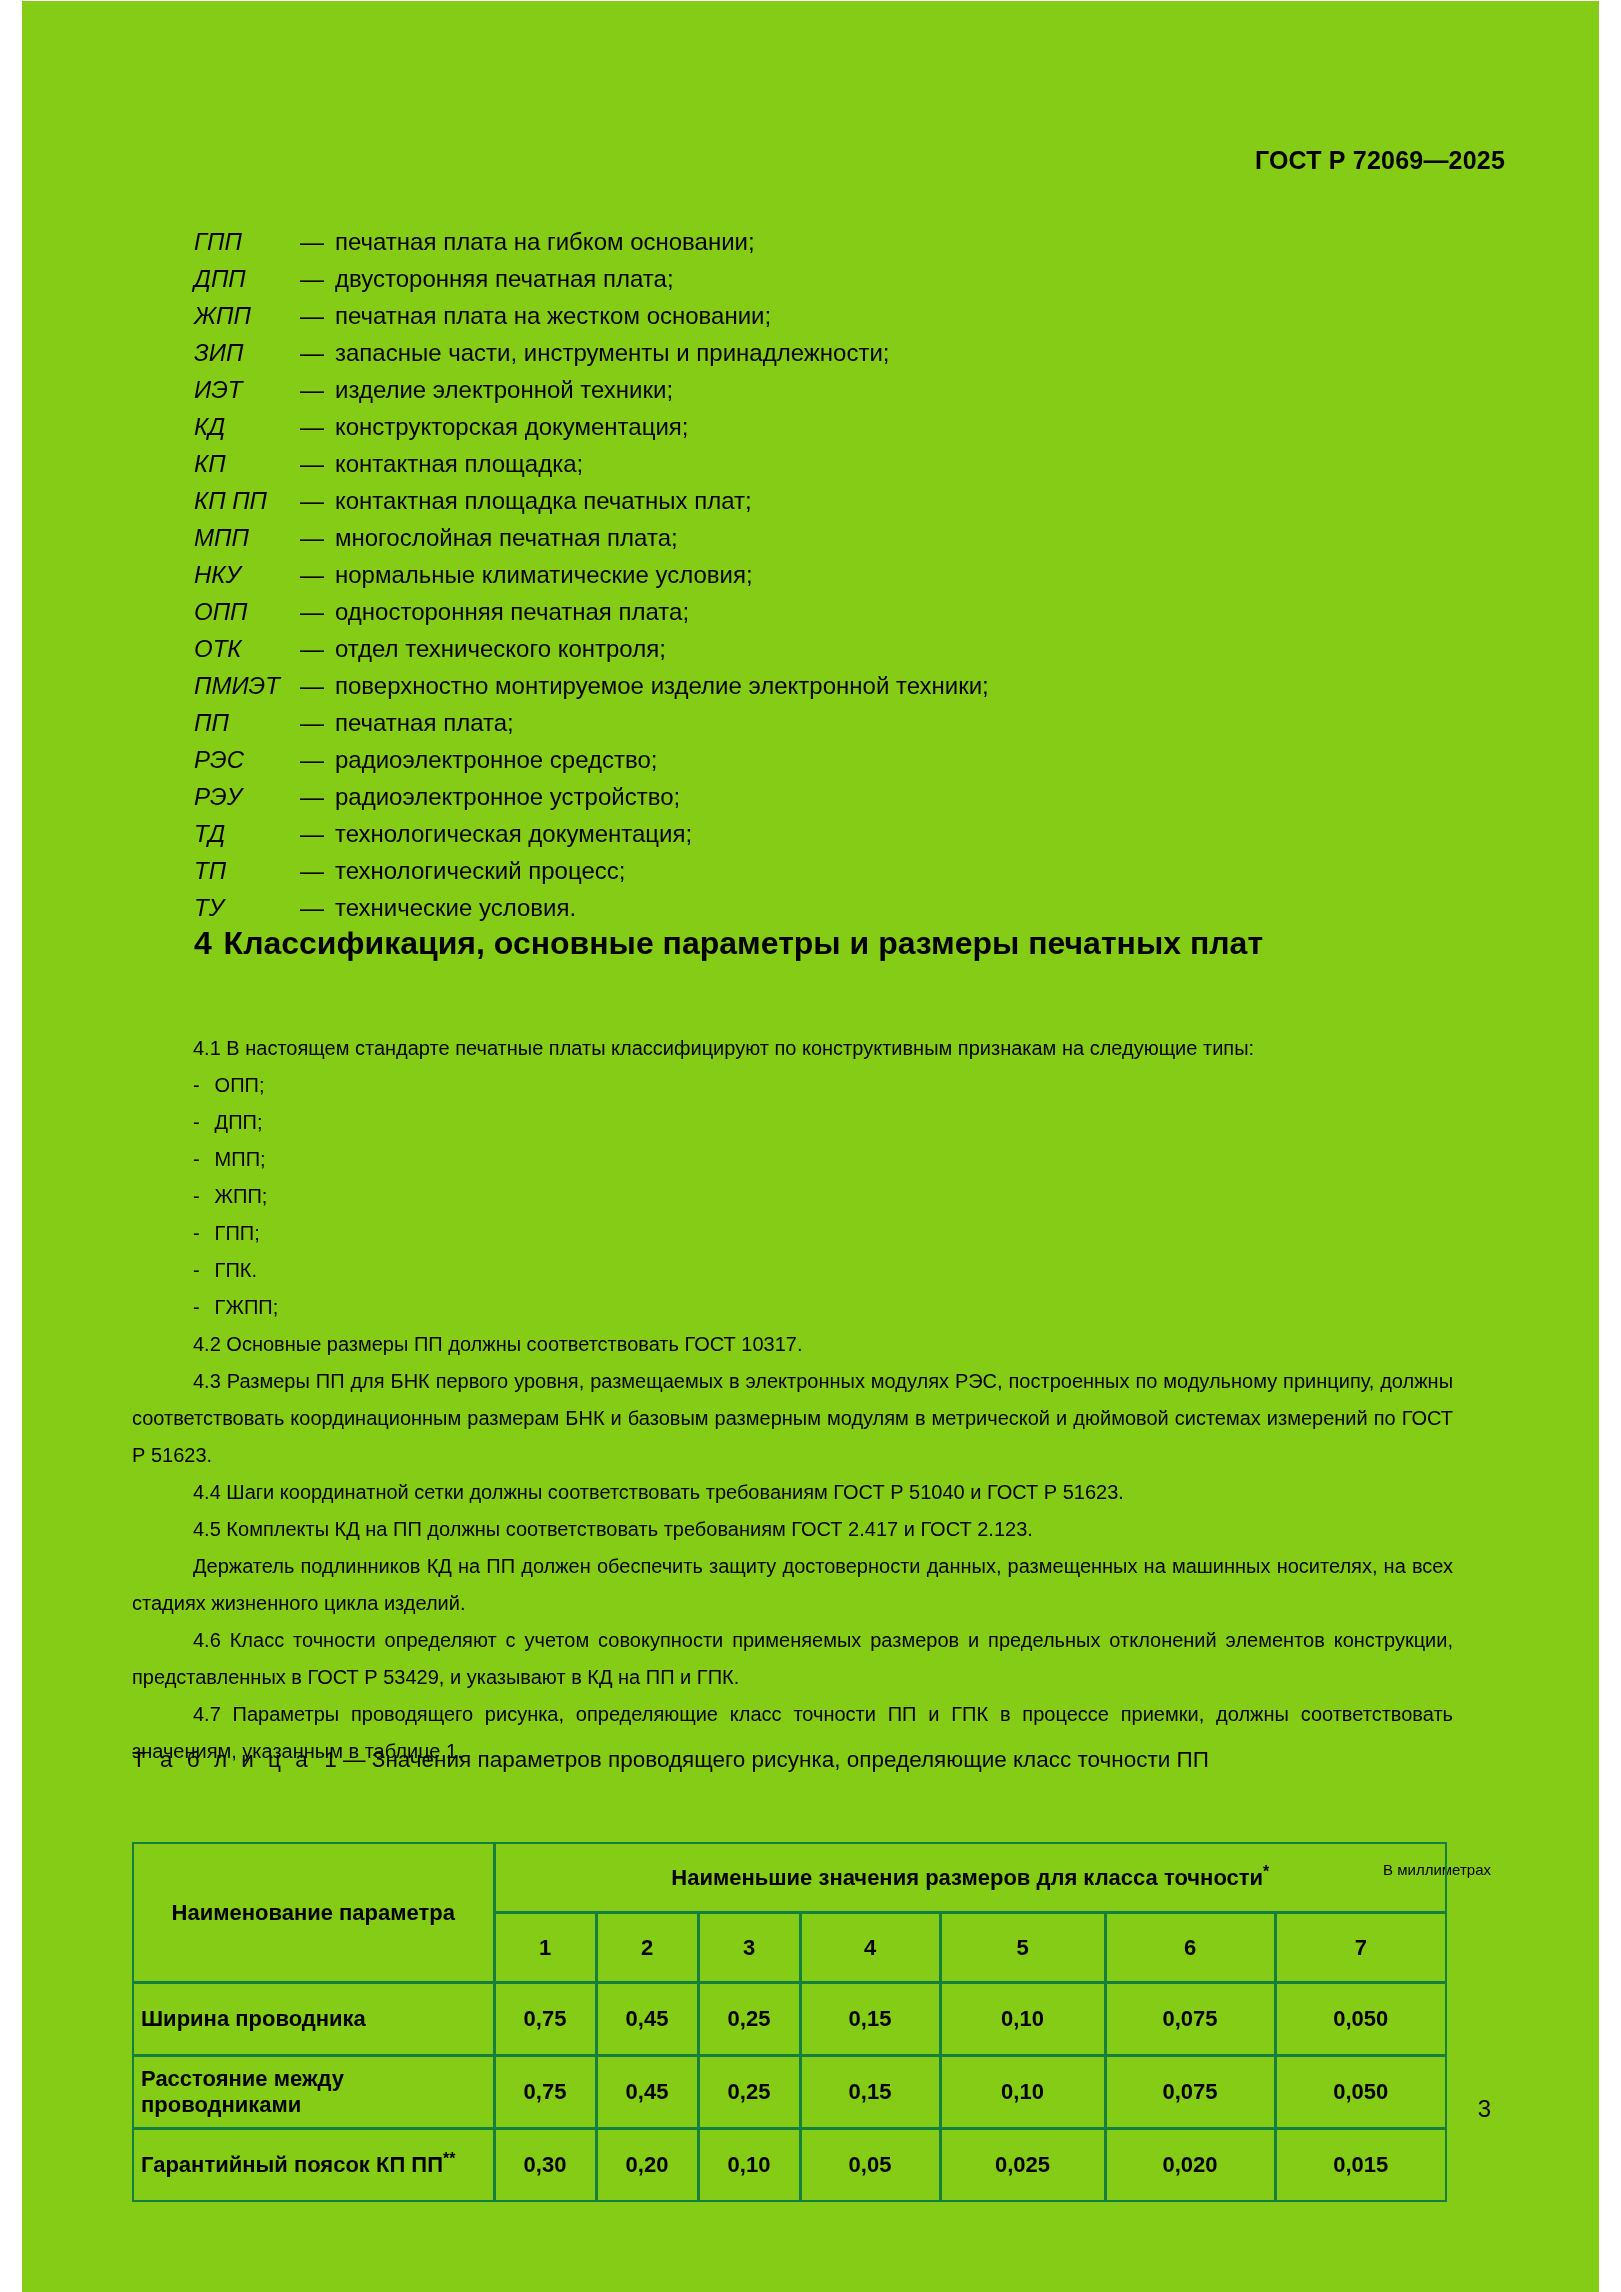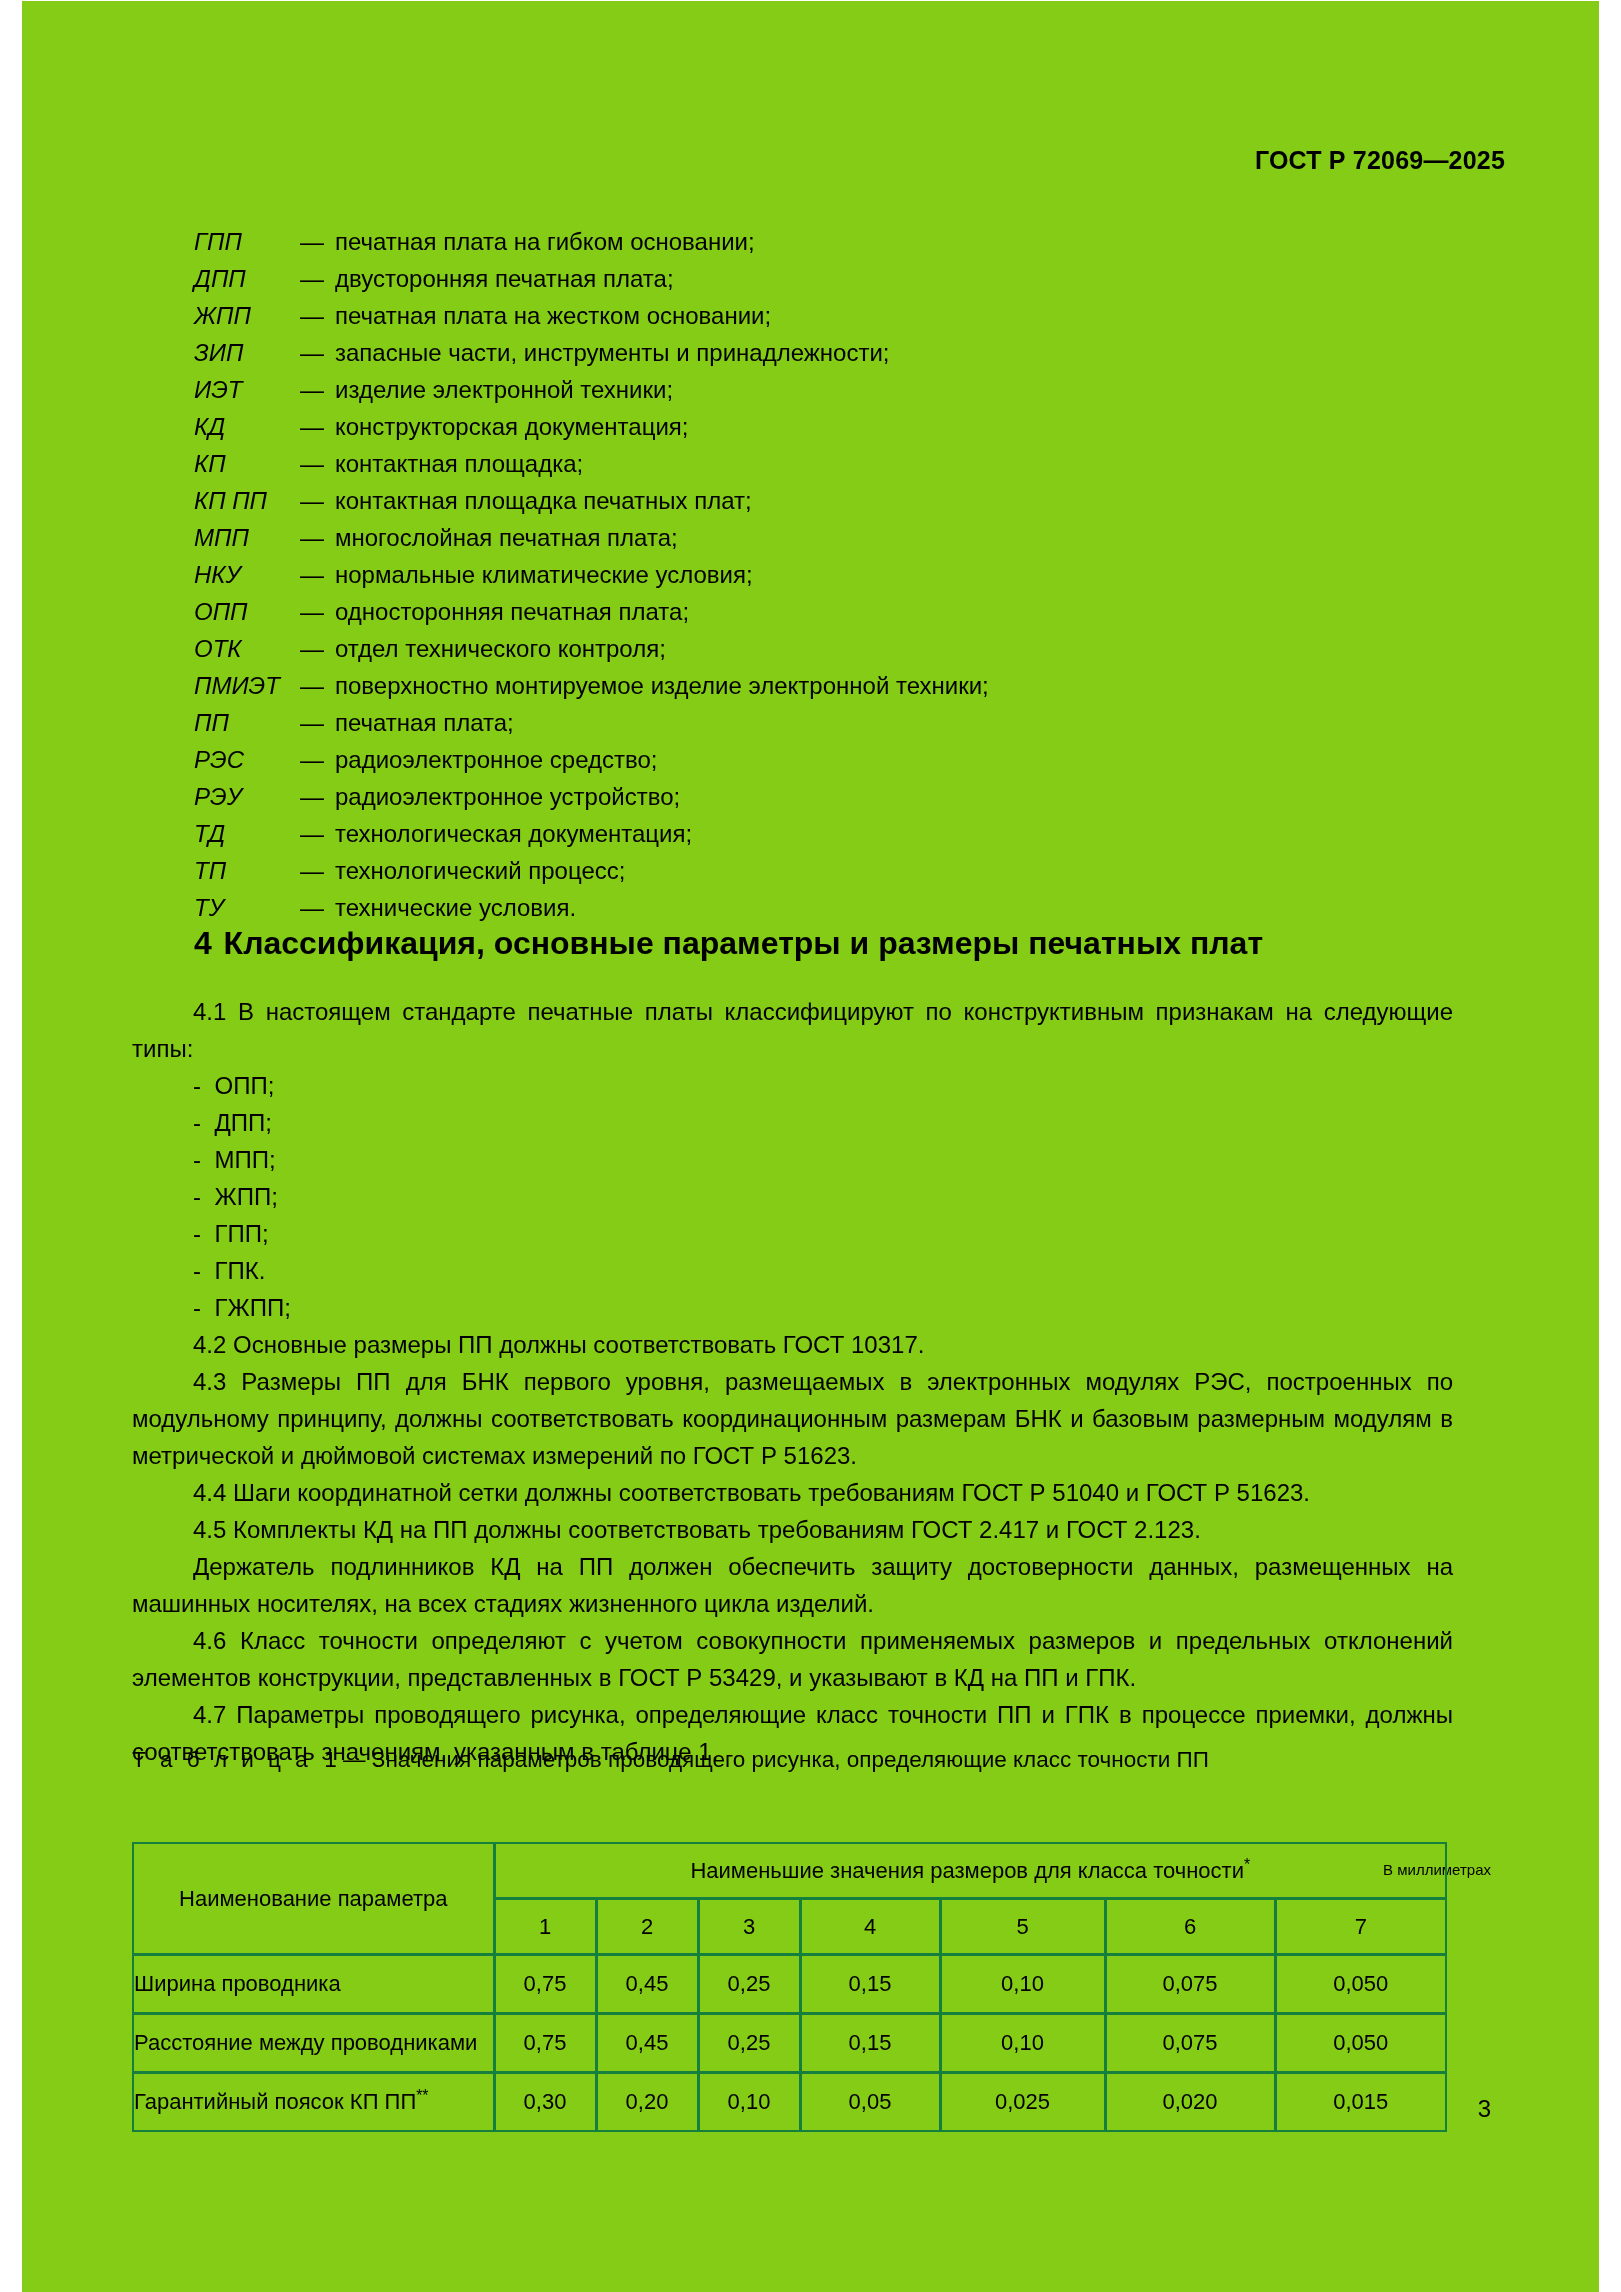--- a/index.html
+++ b/index.html
@@ -70,24 +70,24 @@
     font-weight: bold;
     white-space: nowrap;
   }
   .section-heading .num {
     margin-right: 11.8px;
   }
 
   
   .body-block {
     position: absolute;
-    top: 992px;
+    top: 1029px;
     left: 110px;
     width: 1321px;
-    font-size: 24px;
+    font-size: 20px;
     line-height: 37px;
   }
   .para {
     text-align: justify;
     text-indent: 61px;
     margin: 0;
   }
   .para.nojust {
     text-align: left;
   }
@@ -130,22 +130,22 @@
   }
   table.gost {
     border-collapse: collapse;
     width: 100%;
     font-size: 22px;
     table-layout: fixed;
   }
   table.gost th,
   table.gost td {
     border: 3px solid #15803d;
-    padding: 0;
-    font-weight: normal;
+    padding: 7px;
+    font-weight: bold;
     vertical-align: middle;
   }
   table.gost .outer-top   { border-top-width: 2px; }
   table.gost .outer-left  { border-left-width: 2px; }
   table.gost .outer-right { border-right-width: 2px; }
   table.gost .outer-bottom{ border-bottom-width: 2px; }
   table.gost .head-sep-bottom { border-bottom-width: 2px; }
 
   .th-param {
     text-align: center;

